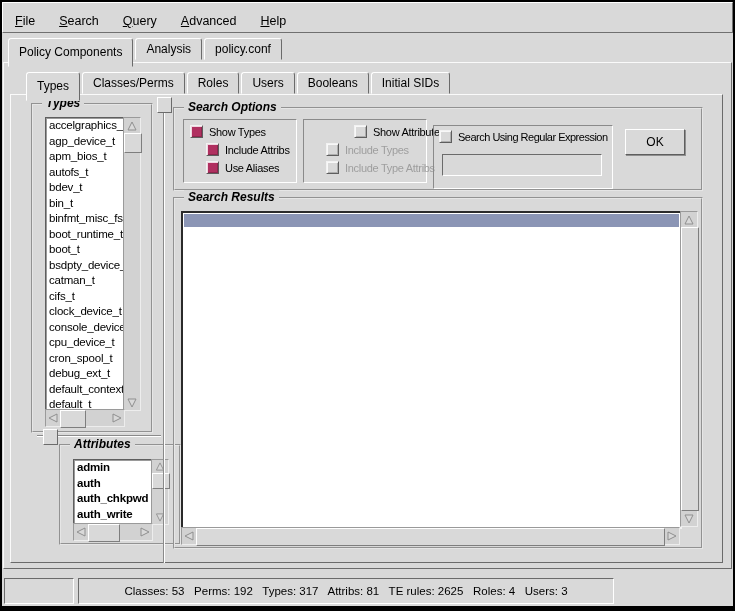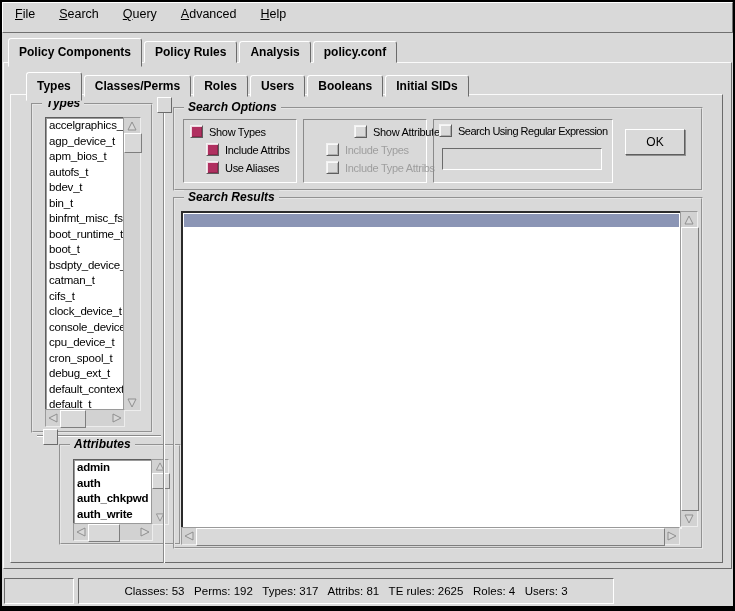--- a/index.html
+++ b/index.html
@@ -6,26 +6,26 @@
   body{width:735px;height:611px;background:#000;position:relative;
        font-family:"Liberation Sans","DejaVu Sans",sans-serif;color:#000;}
   .win{position:absolute;top:2px;left:2px;right:2px;bottom:5px;background:#d9d9d9;}
   .lf{position:absolute;border:2px groove #e6e6e6;}
   .lf-label{position:absolute;top:-9px;left:9px;background:#d9d9d9;padding:0 4px;
             font-size:12px;font-weight:bold;font-style:italic;line-height:14px;z-index:3;white-space:nowrap;}
 
   
   .menubar{position:absolute;top:0;left:0;right:0;height:29px;background:#d9d9d9;
            border:1px solid;border-color:#ffffff #707070 #707070 #ffffff;
-           display:flex;align-items:flex-start;font-size:12.5px;}
+           display:flex;align-items:flex-end;font-size:12.5px;}
   .menu-item{padding:4px 12px;cursor:default;white-space:pre;}
   .menu-item .mkey{text-decoration:underline;}
 
   
-  .tabs{position:absolute;display:flex;align-items:center;z-index:2;font-weight:bold;}
+  .tabs{position:absolute;display:flex;align-items:flex-start;z-index:2;}
   .tab{height:20px;padding:0 10px;background:#d9d9d9;display:flex;align-items:center;
        font-size:12px;white-space:nowrap;border:1px solid;
        border-color:#ffffff #6b6b6b transparent #ffffff;border-radius:3px 3px 0 0;margin-right:2px;}
   .tab.active{height:25px;margin-bottom:-2px;z-index:4;padding-bottom:2px;}
 
   .page-outer{position:absolute;top:60px;left:1px;right:1px;bottom:37px;background:#d9d9d9;
               border:1px solid;border-color:#fafafa #6b6b6b #6b6b6b #fafafa;z-index:1;}
   .page-inner{position:absolute;top:92px;left:8px;right:10px;bottom:43px;background:#d9d9d9;
               border:1px solid;border-color:#fafafa #6b6b6b #6b6b6b #fafafa;z-index:1;}
 
@@ -97,21 +97,20 @@
 
       <div class="menu-item"><span></span><span class="mkey">Q</span><span>uery</span></div>
 
       <div class="menu-item"><span></span><span class="mkey">A</span><span>dvanced</span></div>
 
       <div class="menu-item"><span></span><span class="mkey">H</span><span>elp</span></div>
     </div>
 
   <div class="tabs" style="top:36px;left:6px;">
     <div class="tab active">Policy Components</div>
-    <div class="tab">Policy Rules</div>
     <div class="tab">Analysis</div>
     <div class="tab">policy.conf</div>
   </div>
 
   <div class="page-outer"></div>
 
   <div class="tabs" style="top:70px;left:24px;">
     <div class="tab active">Types</div>
     <div class="tab">Classes/Perms</div>
     <div class="tab">Roles</div>
@@ -247,21 +246,21 @@
         <div class="cb disabled" style="left:22px;top:23px;">
           <span class="ind"></span>
           <span>Include Types</span>
         </div>
         <div class="cb disabled" style="left:22px;top:41px;">
           <span class="ind"></span>
           <span>Include Type Attribs</span>
         </div>
       </div>
 
-      <div class="group" style="left:258px;top:10px;width:178px;height:62px;">
+      <div class="group" style="left:258px;top:16px;width:178px;height:62px;">
         <div class="cb" style="left:5px;top:4px;letter-spacing:-0.5px;">
           <span class="ind"></span>
           <span>Search Using Regular Expression</span>
         </div>
         <input class="entry" style="left: 8px; top: 28px; width: 152px; height: 20px;" value="">
       </div>
 
       <div class="btn" style="left:450px;top:20px;width:58px;height:24px;">OK</div>
     </div>
 

